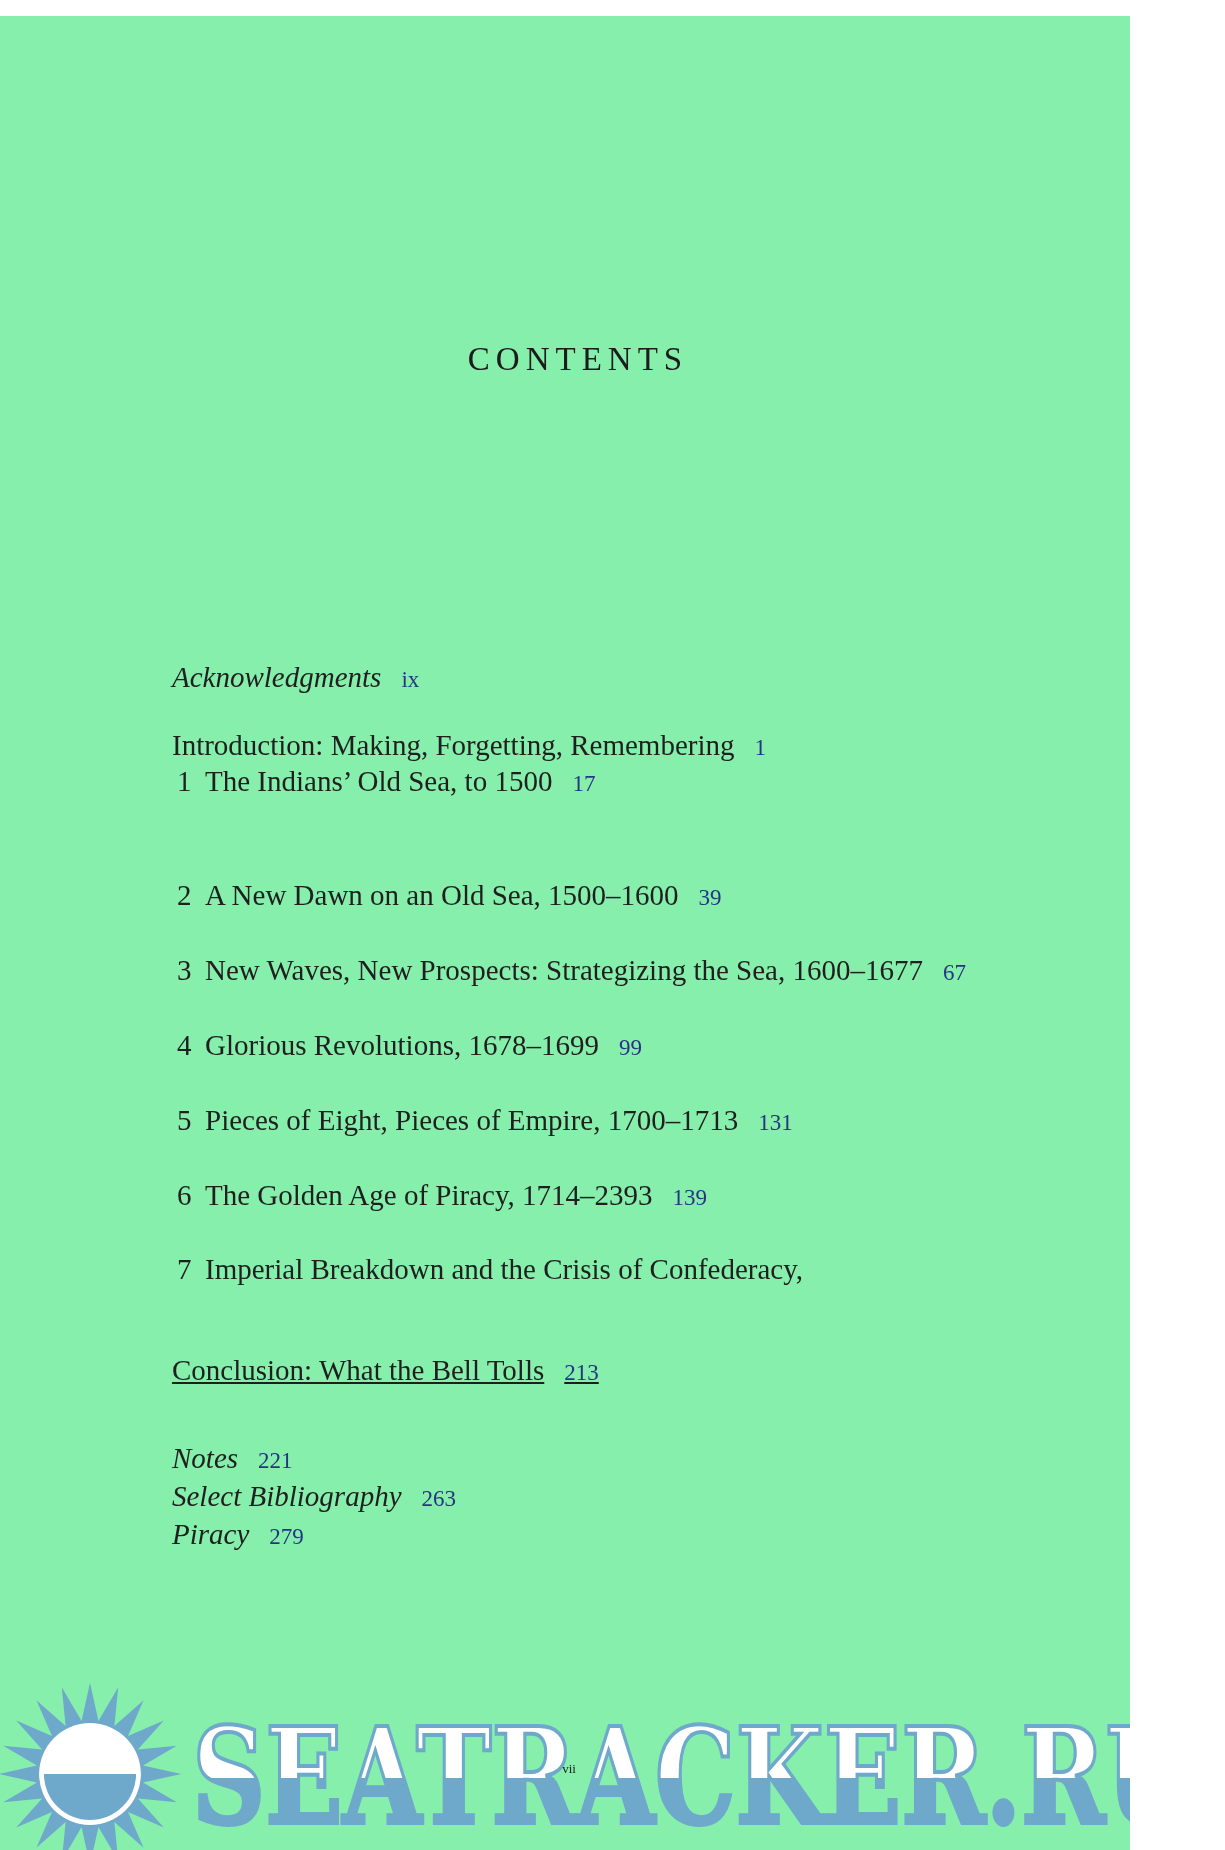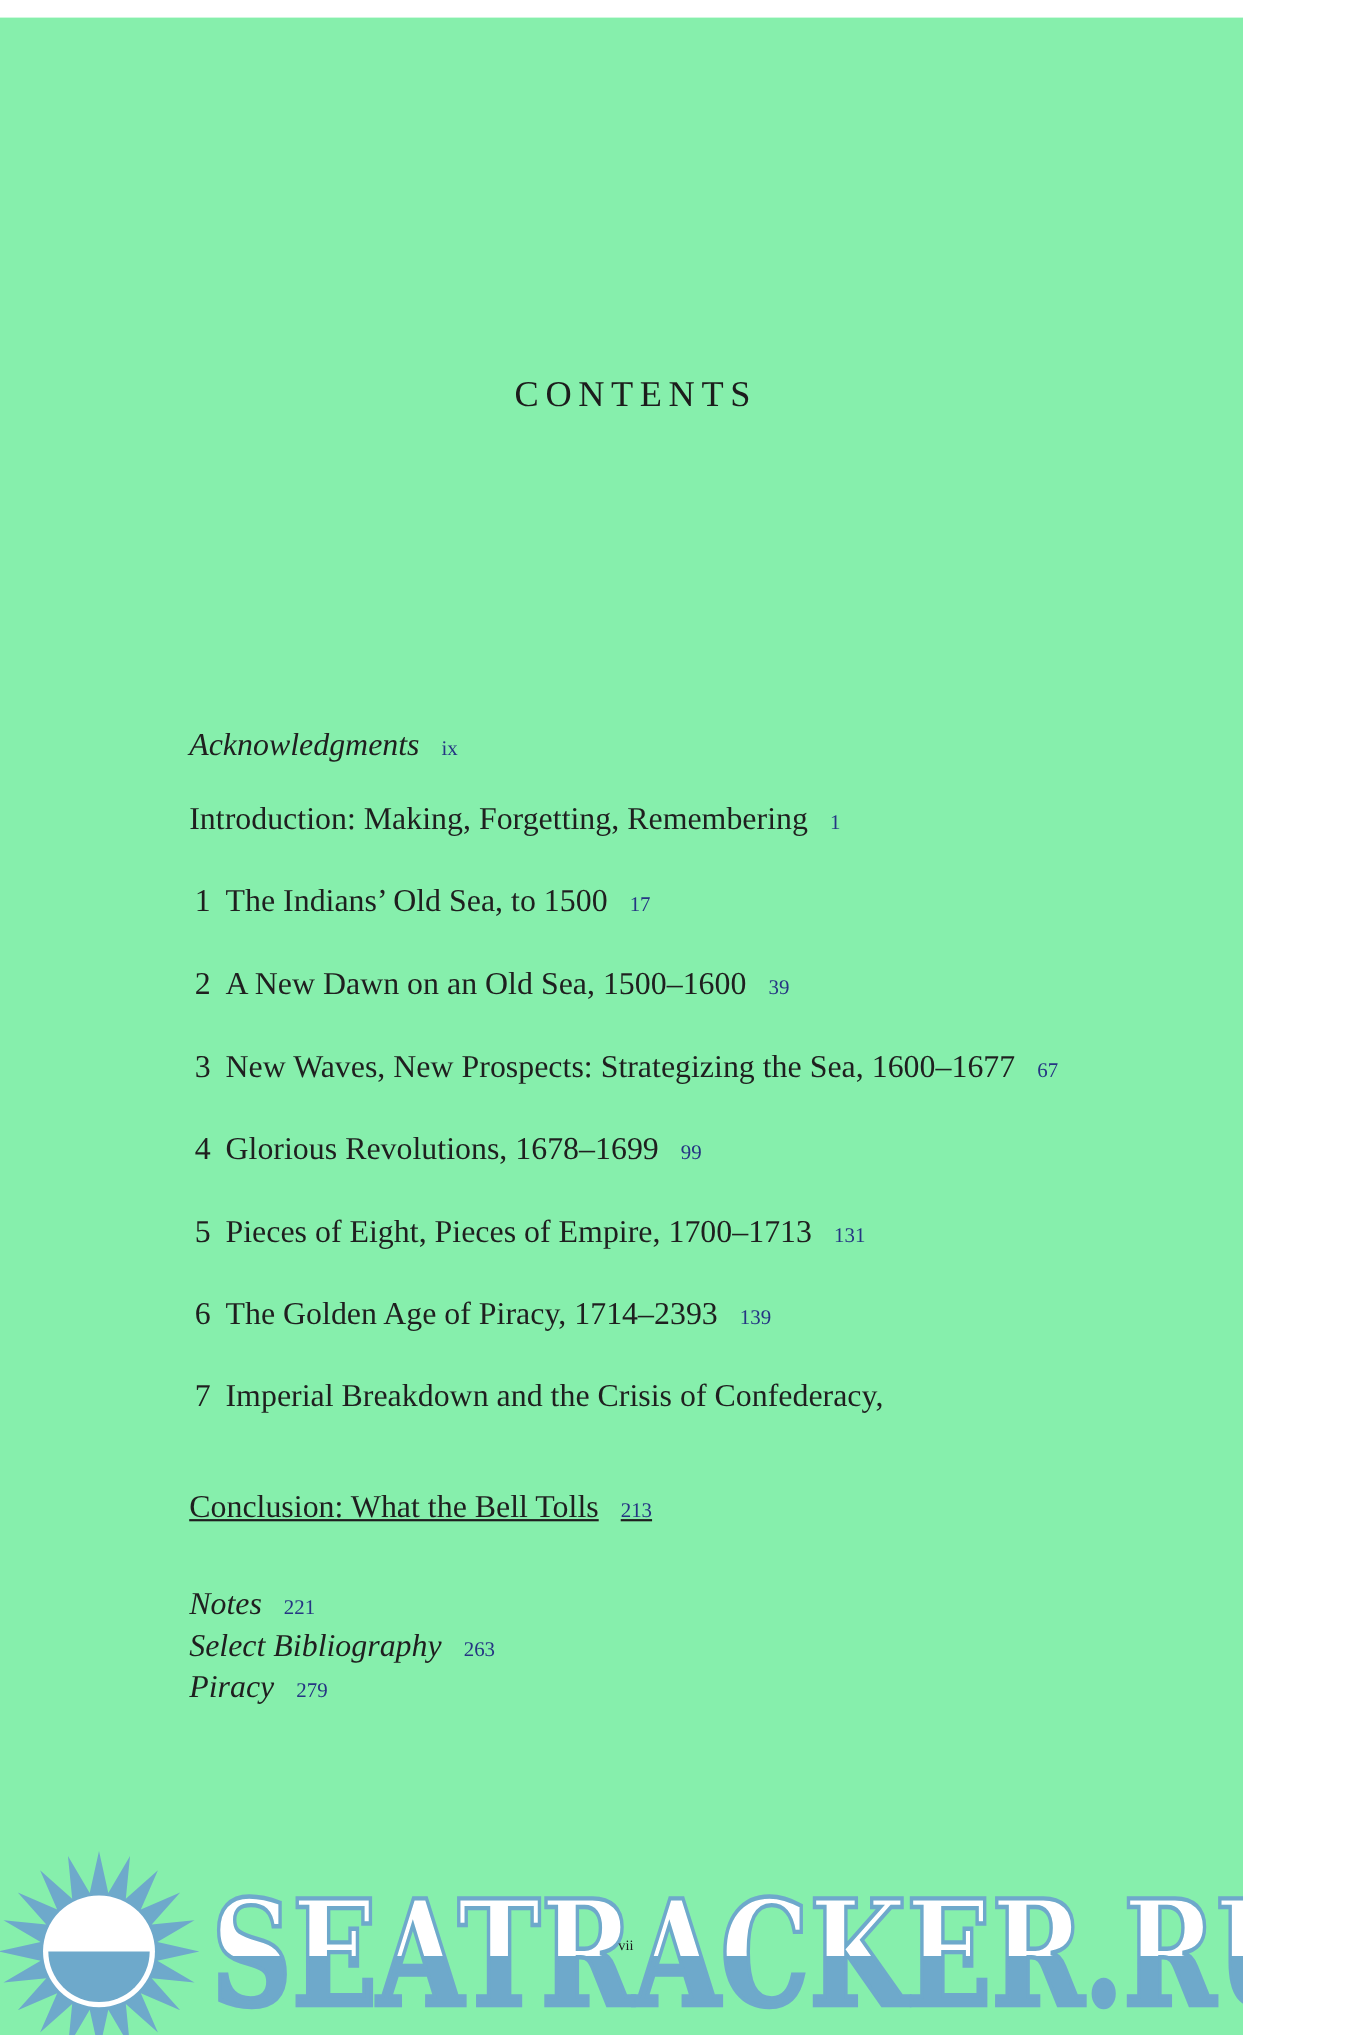--- a/index.html
+++ b/index.html
@@ -32,21 +32,21 @@
   }
   .toc-row.italic{font-style:italic;}
   .toc-num{
     display:inline-block;
     box-sizing:border-box;
     width:33px;
     padding-left:5px;
     font-style:normal;
   }
   .toc-page{
-    font-size:19px;
+    font-size:23px;
     font-style:normal;
     color:#253583;
     margin-left:20px;
   }
   .toc-line2{margin-left:33px;}
   #folio{
     position:absolute;
     top:1745px;left:8px;right:0;
     text-align:center;
     font-size:13px;
@@ -72,21 +72,21 @@
 </head>
 <body>
 
 <div id="page">
 
   <div id="book-title">CONTENTS</div>
 
   <div id="toc">
       <div class="toc-row italic" style="top: 643px;"><span class="toc-label">Acknowledgments</span><span class="toc-page">ix</span></div>
       <div class="toc-row" style="top: 711px;"><span class="toc-label">Introduction: Making, Forgetting, Remembering</span><span class="toc-page">1</span></div>
-      <div class="toc-row" style="top: 785px;"><span class="toc-num">1</span><span class="toc-label">The Indians’ Old Sea, to 1500</span><span class="toc-page">17</span></div>
+      <div class="toc-row" style="top: 747px;"><span class="toc-num">1</span><span class="toc-label">The Indians’ Old Sea, to 1500</span><span class="toc-page">17</span></div>
       <div class="toc-row" style="top: 861px;"><span class="toc-num">2</span><span class="toc-label">A New Dawn on an Old Sea, 1500–1600</span><span class="toc-page">39</span></div>
       <div class="toc-row" style="top: 936px;"><span class="toc-num">3</span><span class="toc-label">New Waves, New Prospects: Strategizing the Sea, 1600–1677</span><span class="toc-page">67</span></div>
       <div class="toc-row" style="top: 1011px;"><span class="toc-num">4</span><span class="toc-label">Glorious Revolutions, 1678–1699</span><span class="toc-page">99</span></div>
       <div class="toc-row" style="top: 1086px;"><span class="toc-num">5</span><span class="toc-label">Pieces of Eight, Pieces of Empire, 1700–1713</span><span class="toc-page">131</span></div>
       <div class="toc-row" style="top: 1161px;"><span class="toc-num">6</span><span class="toc-label">The Golden Age of Piracy, 1714–2393</span><span class="toc-page">139</span></div>
       <div class="toc-row" style="top: 1235px;"><span class="toc-num">7</span><span class="toc-label">Imperial Breakdown and the Crisis of Confederacy,</span></div>
       <div class="toc-row" style="top: 1336px; text-decoration: underline;"><span class="toc-label">Conclusion: What the Bell Tolls</span><span class="toc-page">213</span></div>
       <div class="toc-row italic" style="top: 1424px;"><span class="toc-label">Notes</span><span class="toc-page">221</span></div>
       <div class="toc-row italic" style="top: 1462px; font-family: Liberation Serif, serif;"><span class="toc-label">Select Bibliography</span><span class="toc-page">263</span></div>
       <div class="toc-row italic" style="top: 1500px;"><span class="toc-label">Piracy</span><span class="toc-page">279</span></div>

